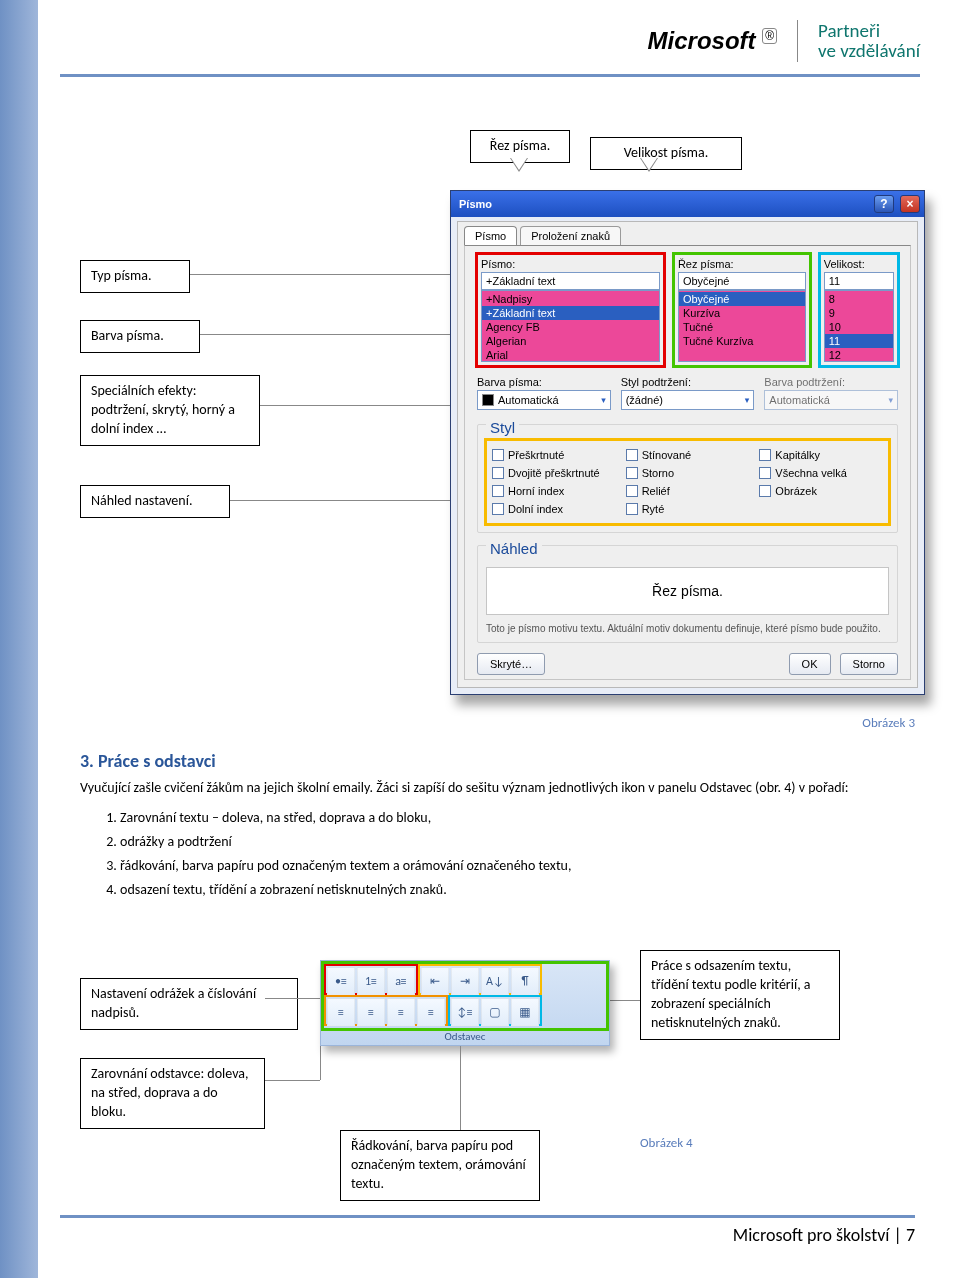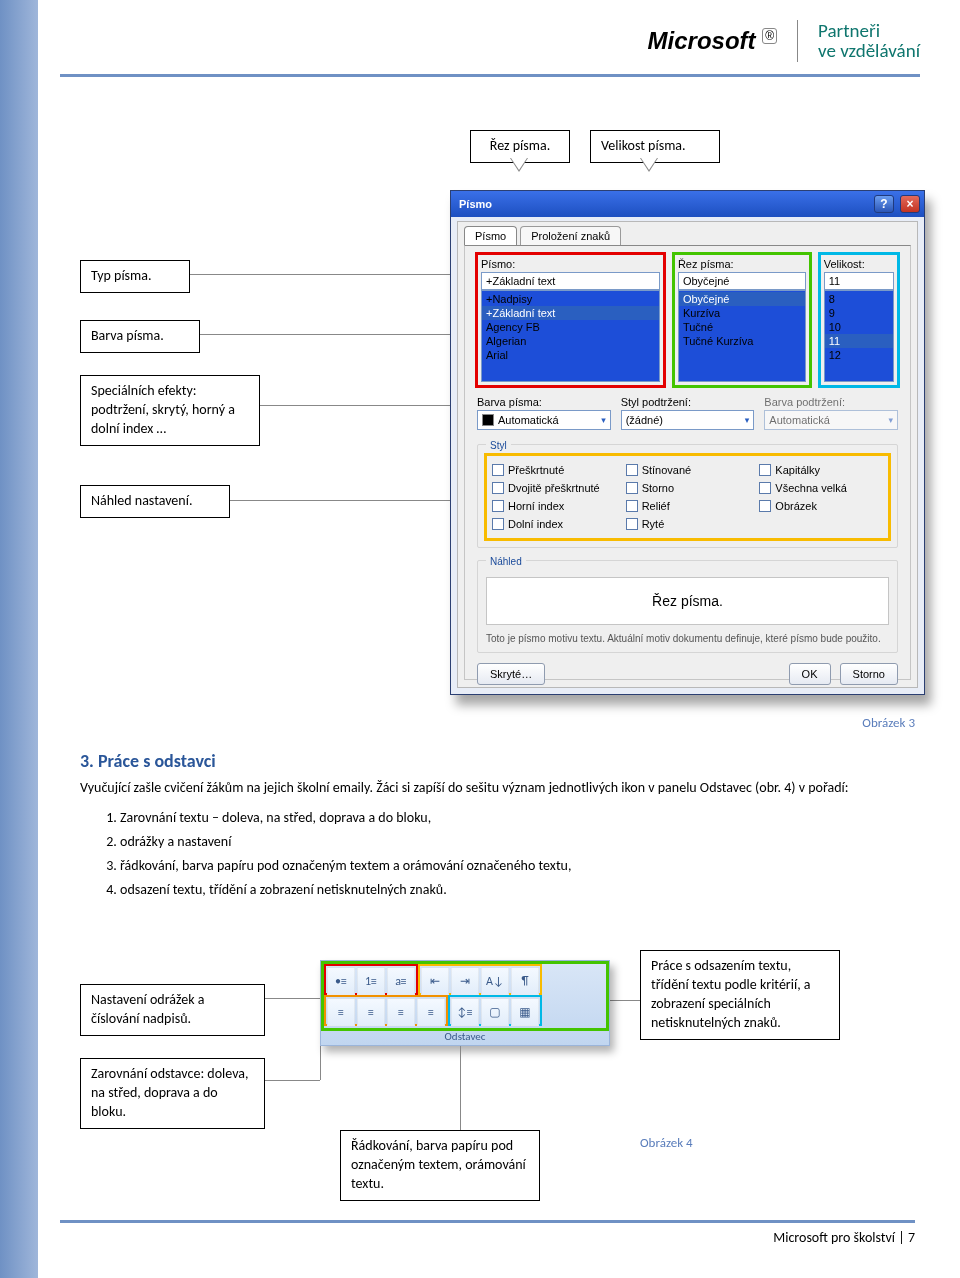--- a/index.html
+++ b/index.html
@@ -31,21 +31,21 @@
   .partneri { font-size: 19px; color: #0f766e; line-height: 1.05; }
   .content {
     position: absolute;
     left: 80px; right: 45px; top: 130px; bottom: 60px;
   }
   .footer {
     position: absolute;
     left: 60px; right: 45px; bottom: 32px;
     border-top: 3px solid #6f91c4;
     padding-top: 6px;
-    text-align: right; font-size: 14px;
+    text-align: right; font-size: 18px;
   }
   .callout-box {
     position: absolute;
     border: 1px solid #000;
     background: #fff;
     padding: 6px 10px;
     font-size: 14px;
     line-height: 1.35;
   }
   .fig-caption {
@@ -101,34 +101,34 @@
   .tab-inner {
     margin:0 6px 6px 6px; background:#efefef; border:1px solid #c5c5c5; border-top-color:#888;
     height: calc(100% - 30px); position: relative; padding:10px 12px;
   }
   .lbl { font-size:11px; display:block; margin-bottom:2px; }
   .txtin {
     height:18px; border:1px solid #7a9ac8; background:#fff; width:100%;
     padding:1px 4px; font-size:11px;
   }
   .listbox {
-    border:1px solid #7a9ac8; background:#1d4ed8; height:92px; overflow:hidden;
+    border:1px solid #7a9ac8; background:#ec4899; height:72px; overflow:hidden;
     font-size:11px; padding:1px 0;
   }
   .listbox div { padding:0 4px; line-height:14px; }
   .listbox .sel { background:#2a5fc0; color:#fff; }
   .row { display:flex; gap:10px; }
   .col { flex:1; }
   .miniselect {
     display:flex; align-items:center; border:1px solid #7a9ac8; background:#fff;
     height:20px; padding:0 4px; justify-content:space-between;
   }
   .miniselect .arrow { font-size:9px; color:#2a5fc0; }
   .group-border { border:1px solid #d5d5d5; border-radius:2px; padding:8px; margin-top:6px; }
-  .group-title { position:relative; top:-14px; background:#efefef; display:inline-block; padding:0 4px; color:#1a4a9a; font-size:10px; }
+  .group-title { position:relative; top:-14px; background:#efefef; display:inline-block; padding:0 4px; color:#1a4a9a; font-size:15px; }
   .chk { display:flex; align-items:center; gap:4px; font-size:11px; line-height:18px; }
   .chk .box { width:12px; height:12px; border:1px solid #5a7aab; background:#fff; }
   .preview-box {
     border:1px solid #c5c5c5; background:#fff; height:48px;
     display:flex; align-items:center; justify-content:center; font-size:14px;
     margin-top:-4px;
   }
   .note { font-size:10px; color:#555; margin-top:8px; }
   .dlg-buttons { display:flex; justify-content:space-between; align-items:center; margin-top:10px; }
   .btn {
@@ -201,21 +201,21 @@
       <div>Partneři</div>
       <div>ve vzdělávání</div>
     </div>
   </div>
 </div>
 
 <div class="content">
 
   <div class="callout-box" style="left:390px; top:0px; width:100px; text-align:center">Řez písma.</div>
   <div class="pt" style="left:430px; top:28px;"></div>
-  <div class="callout-box" style="left:510px; top:0px; width:130px; ">Velikost písma.</div>
+  <div class="callout-box" style="left:510px; top:7px; width:152px; text-align:center">Velikost písma.</div>
   <div class="pt" style="left:560px; top:28px;"></div>
 
   <div class="callout-box" style="left:0; top:130px; width:110px">Typ písma.</div>
   <div class="ldr" style="left:110px; top:144px; width:260px; height:1px"></div>
 
   <div class="callout-box" style="left:0; top:190px; width:120px">Barva písma.</div>
   <div class="ldr" style="left:120px; top:204px; width:256px; height:1px"></div>
   <div class="ldr" style="left:376px; top:204px; width:1px; height:56px"></div>
 
   <div class="callout-box" style="left:0; top:245px; width:180px">Speciálních efekty: podtržení, skrytý, horný a dolní index …</div>
@@ -379,29 +379,29 @@
     </div>
   </div>
 
   <div class="fig-caption" style="position:absolute; right:0; top:585px">Obrázek 3</div>
 
   <div style="position:absolute; left:0; right:0; top:620px">
     <h2 class="sec">3. Práce s odstavci</h2>
     <p class="body-text">Vyučující zašle cvičení žákům na jejich školní emaily. Žáci si zapíší do sešitu význam jednotlivých ikon v panelu Odstavec (obr. 4) v pořadí:</p>
     <ol class="body-list">
       <li>Zarovnání textu – doleva, na střed, doprava a do bloku,</li>
-      <li>odrážky a nastavení</li>
+      <li>odrážky a podtržení</li>
       <li>řádkování, barva papíru pod označeným textem a orámování označeného textu,</li>
       <li>odsazení textu, třídění a zobrazení netisknutelných znaků.</li>
     </ol>
   </div>
 
   <div style="position:absolute; left:0; right:0; top:830px; height:260px">
 
-    <div class="callout-box" style="left:0; top:24px; width:185px">Nastavení odrážek a číslování nadpisů.</div>
+    <div class="callout-box" style="left:0; top:18px; width:218px">Nastavení odrážek a číslování nadpisů.</div>
     <div class="ldr" style="left:185px; top:38px; width:58px; height:1px"></div>
 
     <div class="callout-box" style="left:0; top:98px; width:185px">Zarovnání odstavce: doleva, na střed, doprava a do bloku.</div>
     <div class="ldr" style="left:185px; top:120px; width:55px; height:1px"></div>
     <div class="ldr" style="left:240px; top:60px; width:1px; height:60px"></div>
 
     <div class="callout-box" style="left:560px; top:-10px; width:200px">Práce s odsazením textu, třídění textu podle kritérií, a zobrazení speciálních netisknutelných znaků.</div>
     <div class="ldr" style="left:524px; top:40px; width:36px; height:1px"></div>
 
     <div class="para-ribbon">

